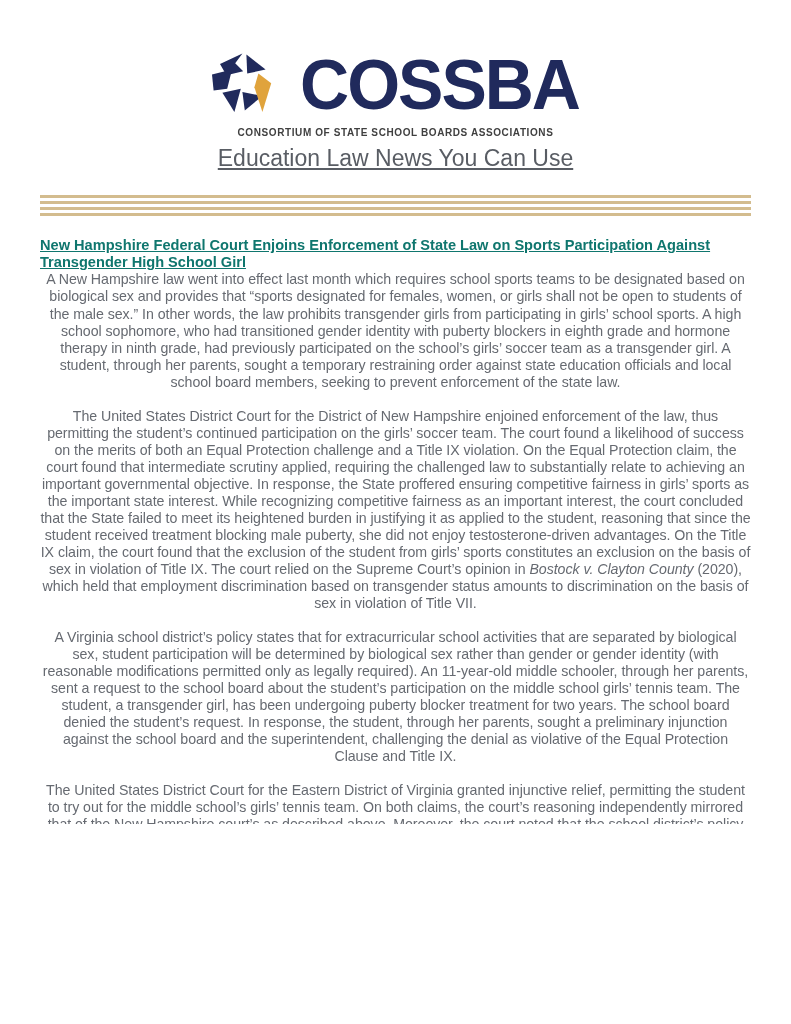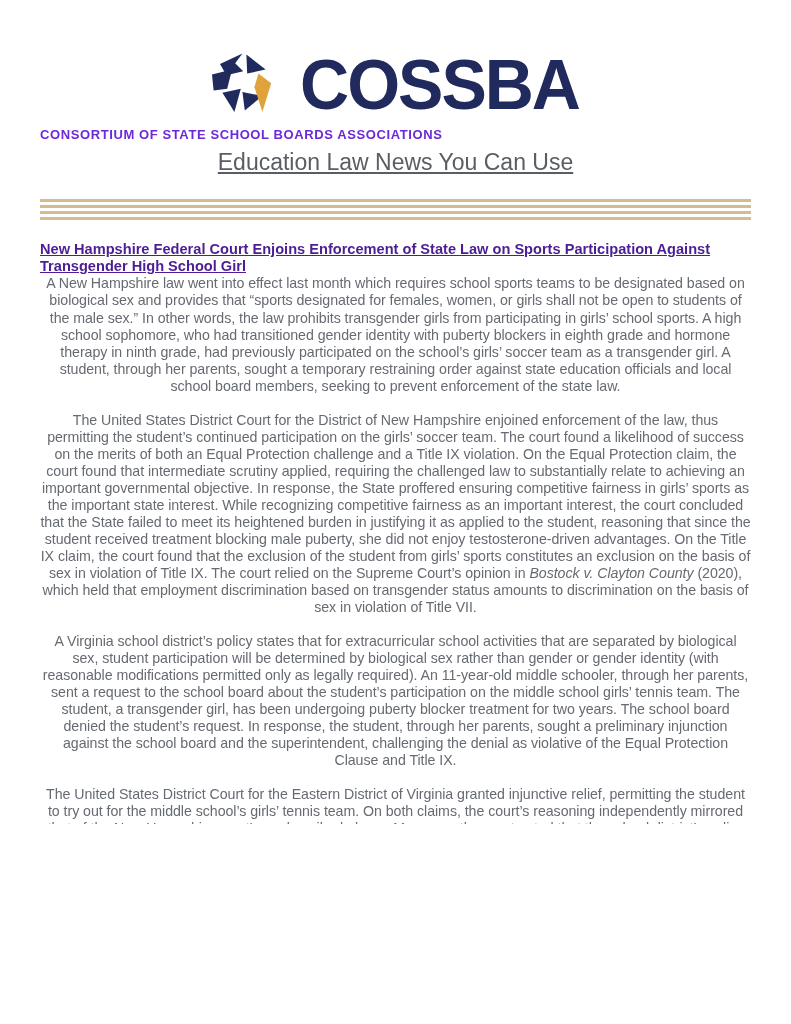--- a/index.html
+++ b/index.html
@@ -9,38 +9,38 @@
     font-family:"Liberation Sans",sans-serif;overflow:hidden;border-radius:32px;
   }
   
   .logo-row{display:flex;align-items:center;justify-content:center;gap:8px;}
   .star{width:80px;height:76px;flex:0 0 auto;}
   .wordmark{
     font-size:68px;font-weight:700;color:#202a5c;letter-spacing:-2px;
     line-height:1;transform:scaleY(1.04);
   }
   .logo-sub{
-    text-align:left;color:#6d28d9;font-weight:700;font-size:13px;
+    text-align:center;color:#404040;font-weight:700;font-size:10px;
     letter-spacing:.6px;margin-top:5px;
   }
   .report-title{
     text-align:center;color:#4e5a78;font-size:46px;font-weight:700;
     margin:16px 0 0;line-height:1.05;
   }
   .report-subtitle{
     text-align:center;color:#595d64;font-size:23px;font-weight:400;margin-top:7px;text-decoration:underline;
   }
   
   .divider{margin-top:23px;}
   .divider .line{height:3px;background:#d3bc8e;margin-bottom:3px;}
   .divider .line:last-child{margin-bottom:0;}
   
   main{margin-top:21px;}
   h2{margin:0;font-size:14.6px;font-weight:700;line-height:1.18;}
-  h2 a{color:#4c1d95;text-decoration:underline;cursor:pointer;}
+  h2 a{color:#0f766e;text-decoration:underline;cursor:pointer;}
   p{
     margin:0 0 17px;color:#666a71;font-size:14.2px;line-height:1.2;
     letter-spacing:-.05px;
     text-align:center;
   }
   p .case-italic{font-style:italic;}
 </style>
 </head>
 <body>
 

